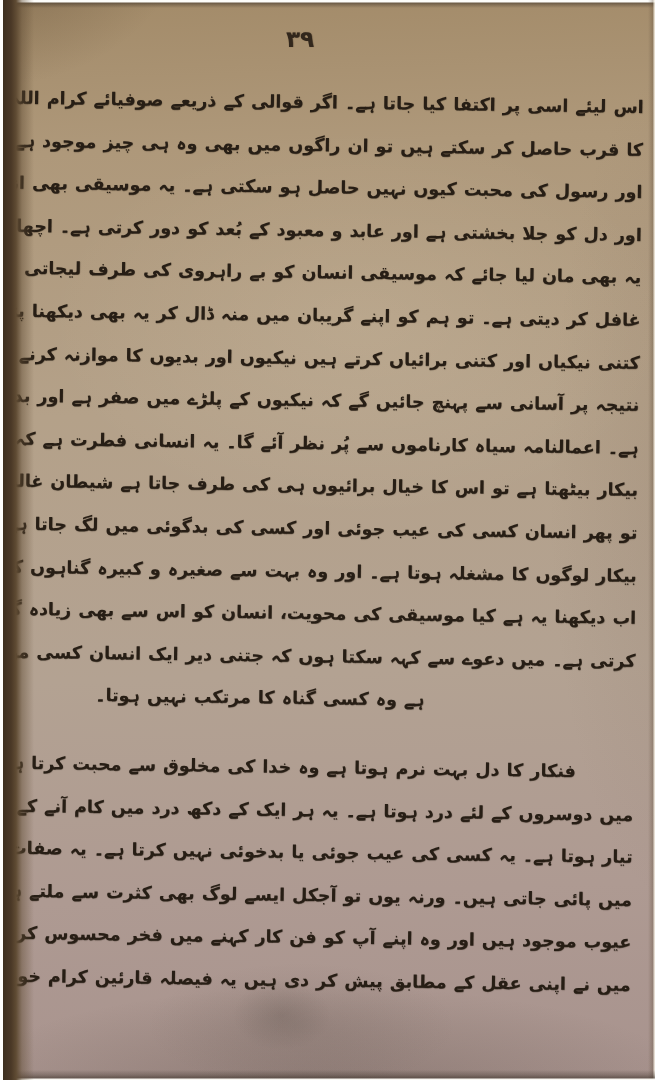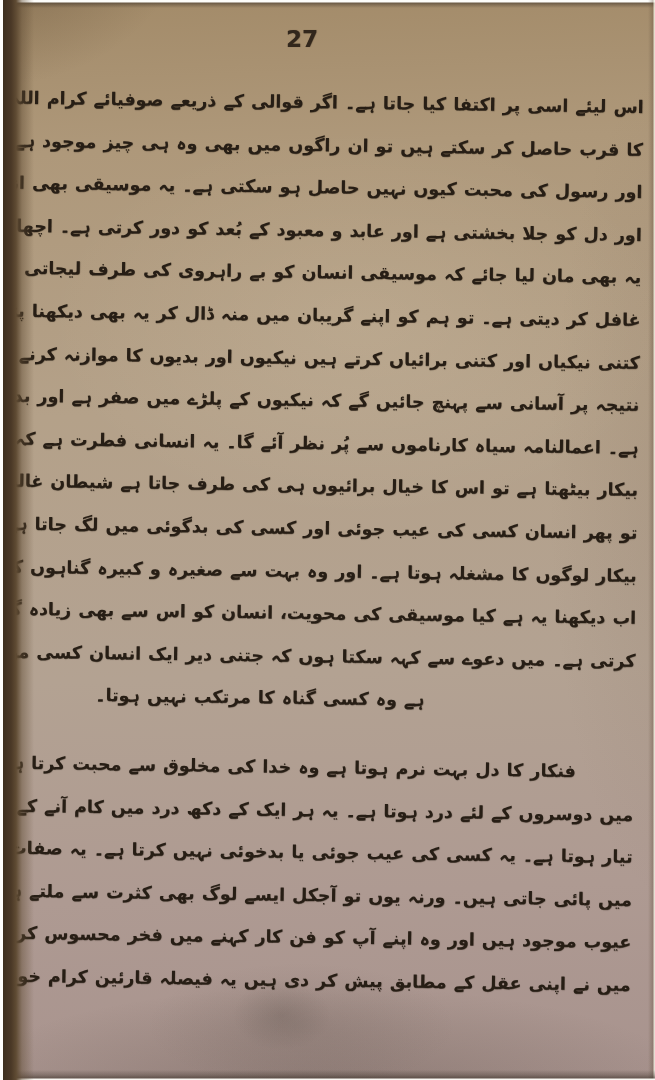--- a/index.html
+++ b/index.html
@@ -112,21 +112,21 @@
 </style>
 </head>
 <body>
 
 <div class="scan">
   <div class="stains"></div>
   <div class="edge-top"></div>
   <div class="edge-right"></div>
   <div class="edge-bottom"></div>
 
-  <div class="page-number">27</div>
+  <div class="page-number">۳۹</div>
 
   <div class="text-block" id="text-block" dir="rtl">
       <div class="para">
         <div class="line">اس لیئے اسی پر اکتفا کیا جاتا ہے۔ اگر قوالی کے ذریعے صوفیائے کرام اللہ کی محبت اور خدا</div>
         <div class="line">کا قرب حاصل کر سکتے ہیں تو ان راگوں میں بھی وہ ہی چیز موجود ہے۔ ان کے ذریعے خدا کی</div>
         <div class="line">اور رسول کی محبت کیوں نہیں حاصل ہو سکتی ہے۔ یہ موسیقی بھی انسان کی روح کو پاکیزگی</div>
         <div class="line">اور دل کو جلا بخشتی ہے اور عابد و معبود کے بُعد کو دور کرتی ہے۔ اچھا چلیئے تھوڑی دیر کے لیئے</div>
         <div class="line">یہ بھی مان لیا جائے کہ موسیقی انسان کو بے راہروی کی طرف لیجاتی ہے اور دین و دنیا سے</div>
         <div class="line">غافل کر دیتی ہے۔ تو ہم کو اپنے گریبان میں منہ ڈال کر یہ بھی دیکھنا پڑے گا کہ ہم دن بھر میں</div>
         <div class="line">کتنی نیکیاں اور کتنی برائیاں کرتے ہیں نیکیوں اور بدیوں کا موازنہ کرنے کے بعد ہم اس</div>

